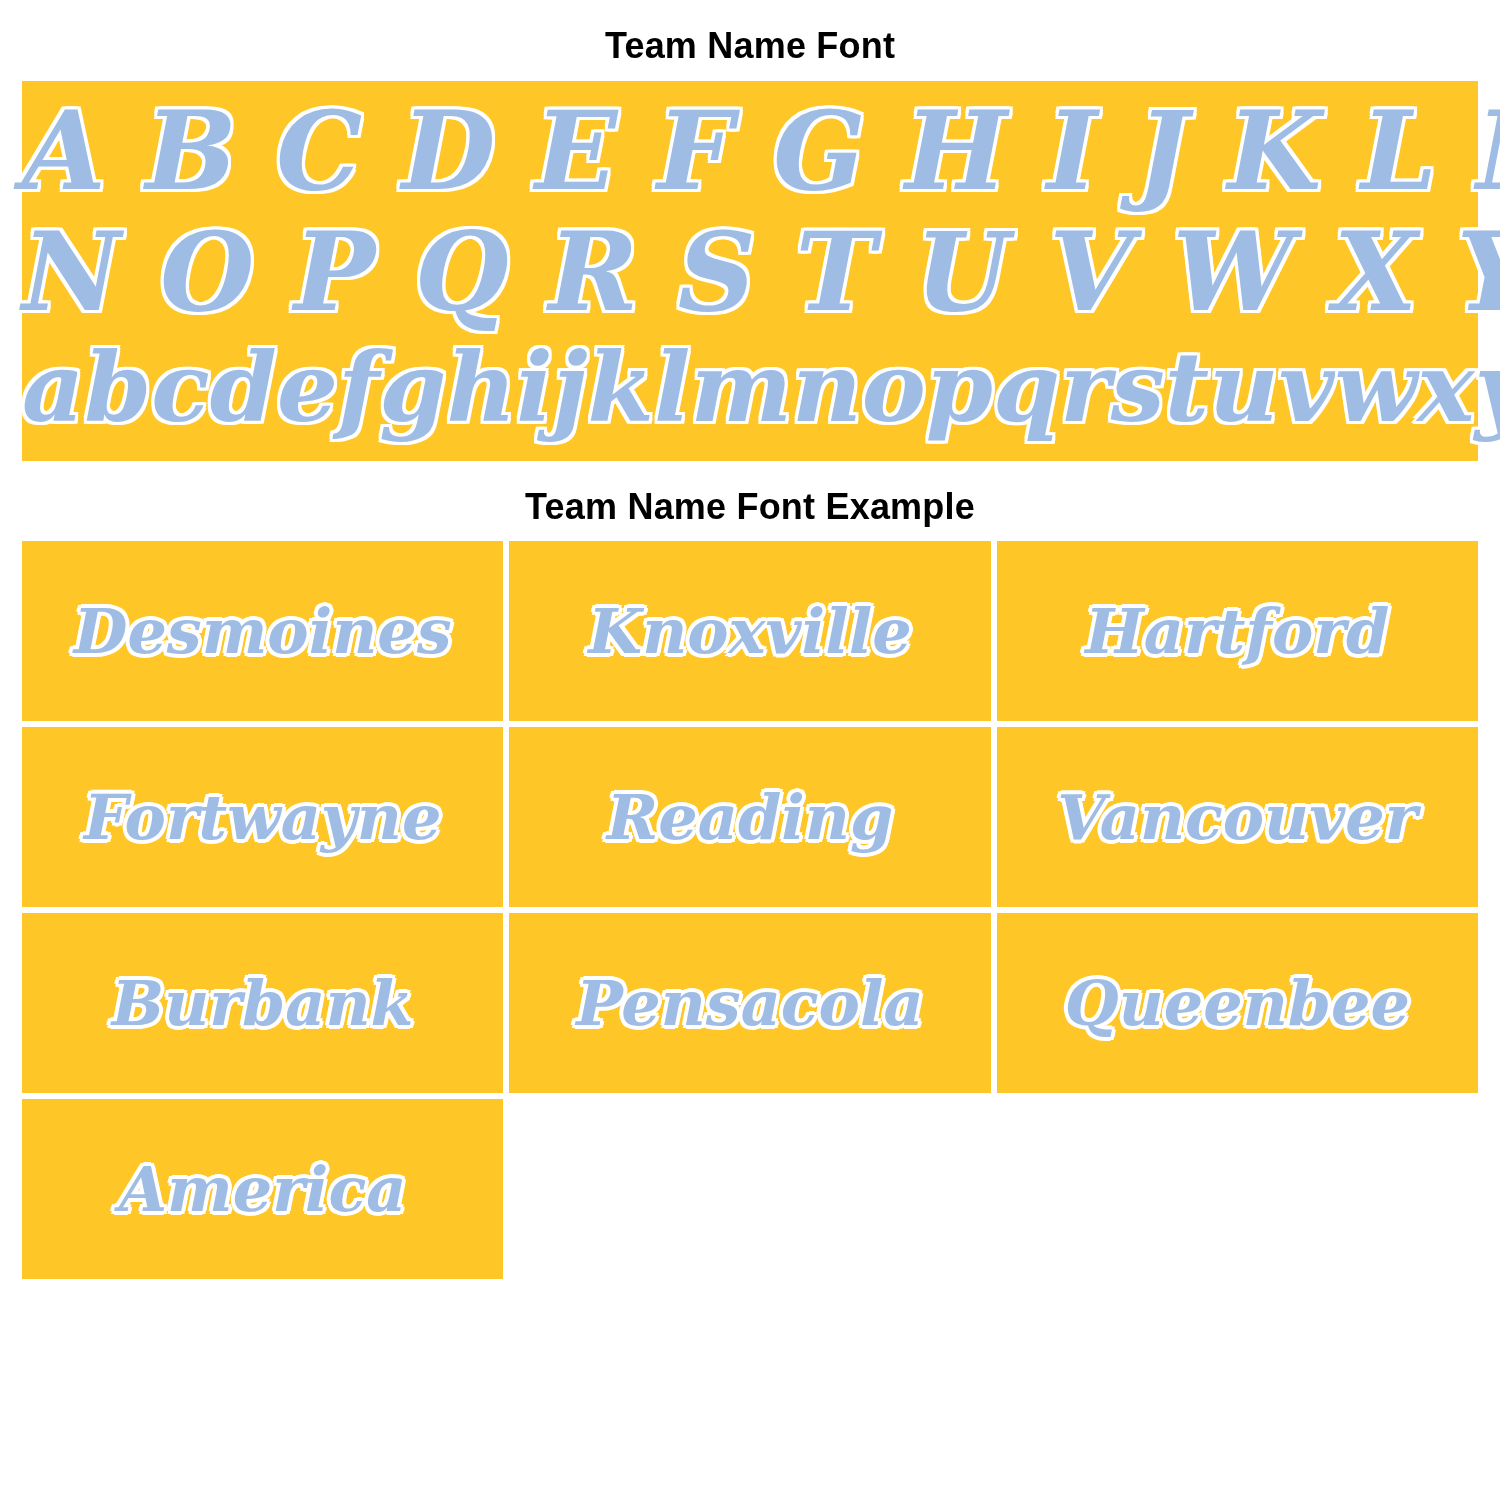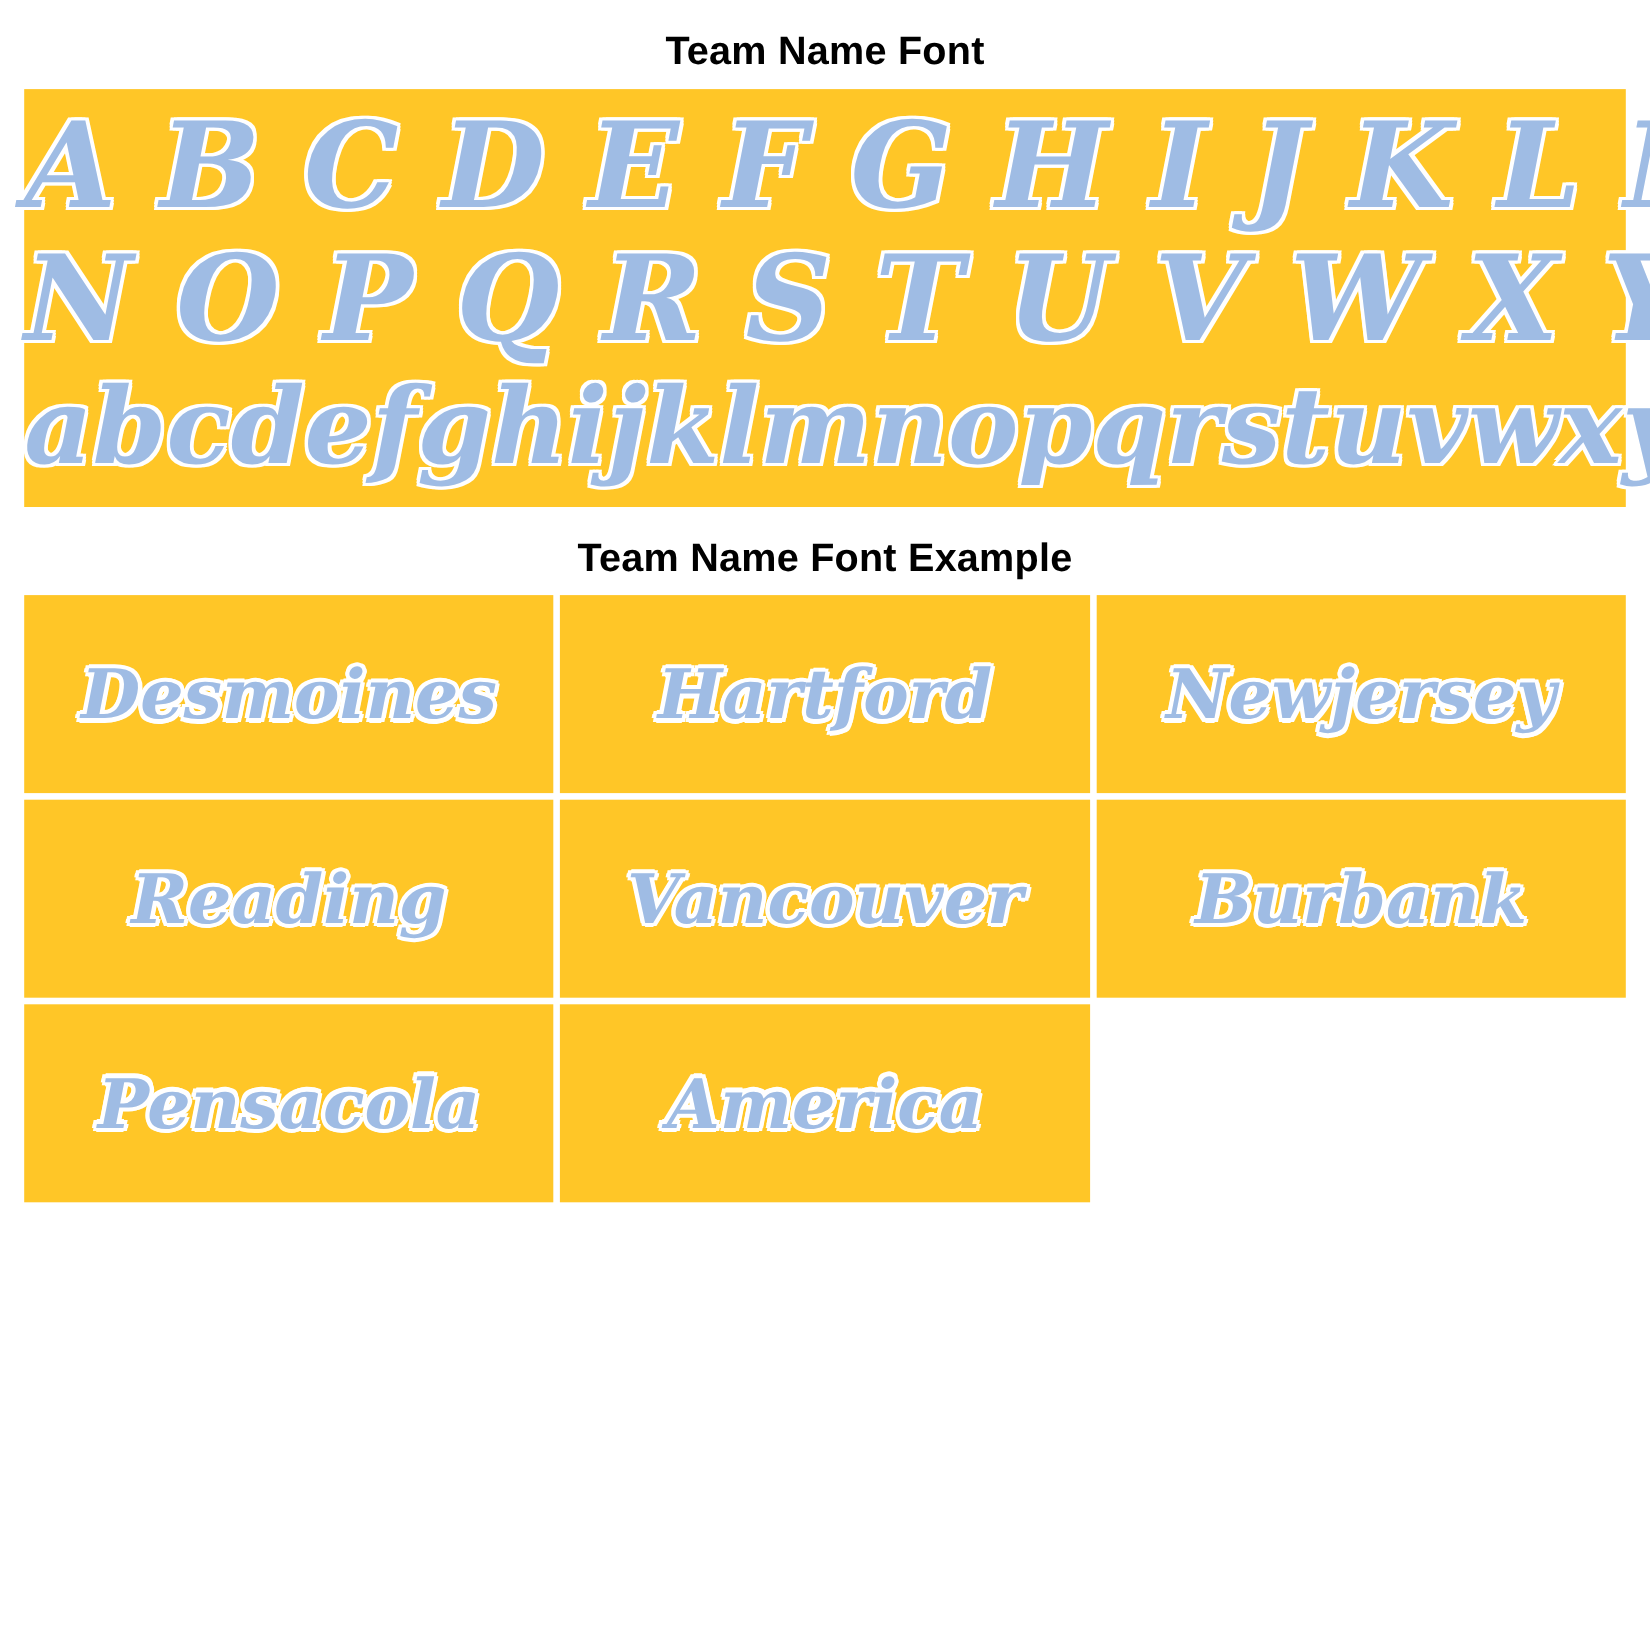--- a/index.html
+++ b/index.html
@@ -115,35 +115,41 @@
     <div class="alpha-row lower">abcdefghijklmnopqrstuvwxyz</div>
   </div>
 
   <div class="band band-mid">Team Name Font Example</div>
 
   <div class="grid">
     <div class="cell">
         <span>Desmoines</span>
       </div>
     <div class="cell">
+        <span>Knoxville</span>
+      </div>
+    <div class="cell">
         <span>Hartford</span>
       </div>
     <div class="cell">
-        <span>Newjersey</span>
+        <span>Fortwayne</span>
       </div>
     <div class="cell">
         <span>Reading</span>
       </div>
     <div class="cell">
         <span>Vancouver</span>
       </div>
     <div class="cell">
         <span>Burbank</span>
       </div>
     <div class="cell">
         <span>Pensacola</span>
       </div>
     <div class="cell">
+        <span>Queenbee</span>
+      </div>
+    <div class="cell">
         <span>America</span>
       </div>
   </div>
 
 </div>
 
 </body></html>

